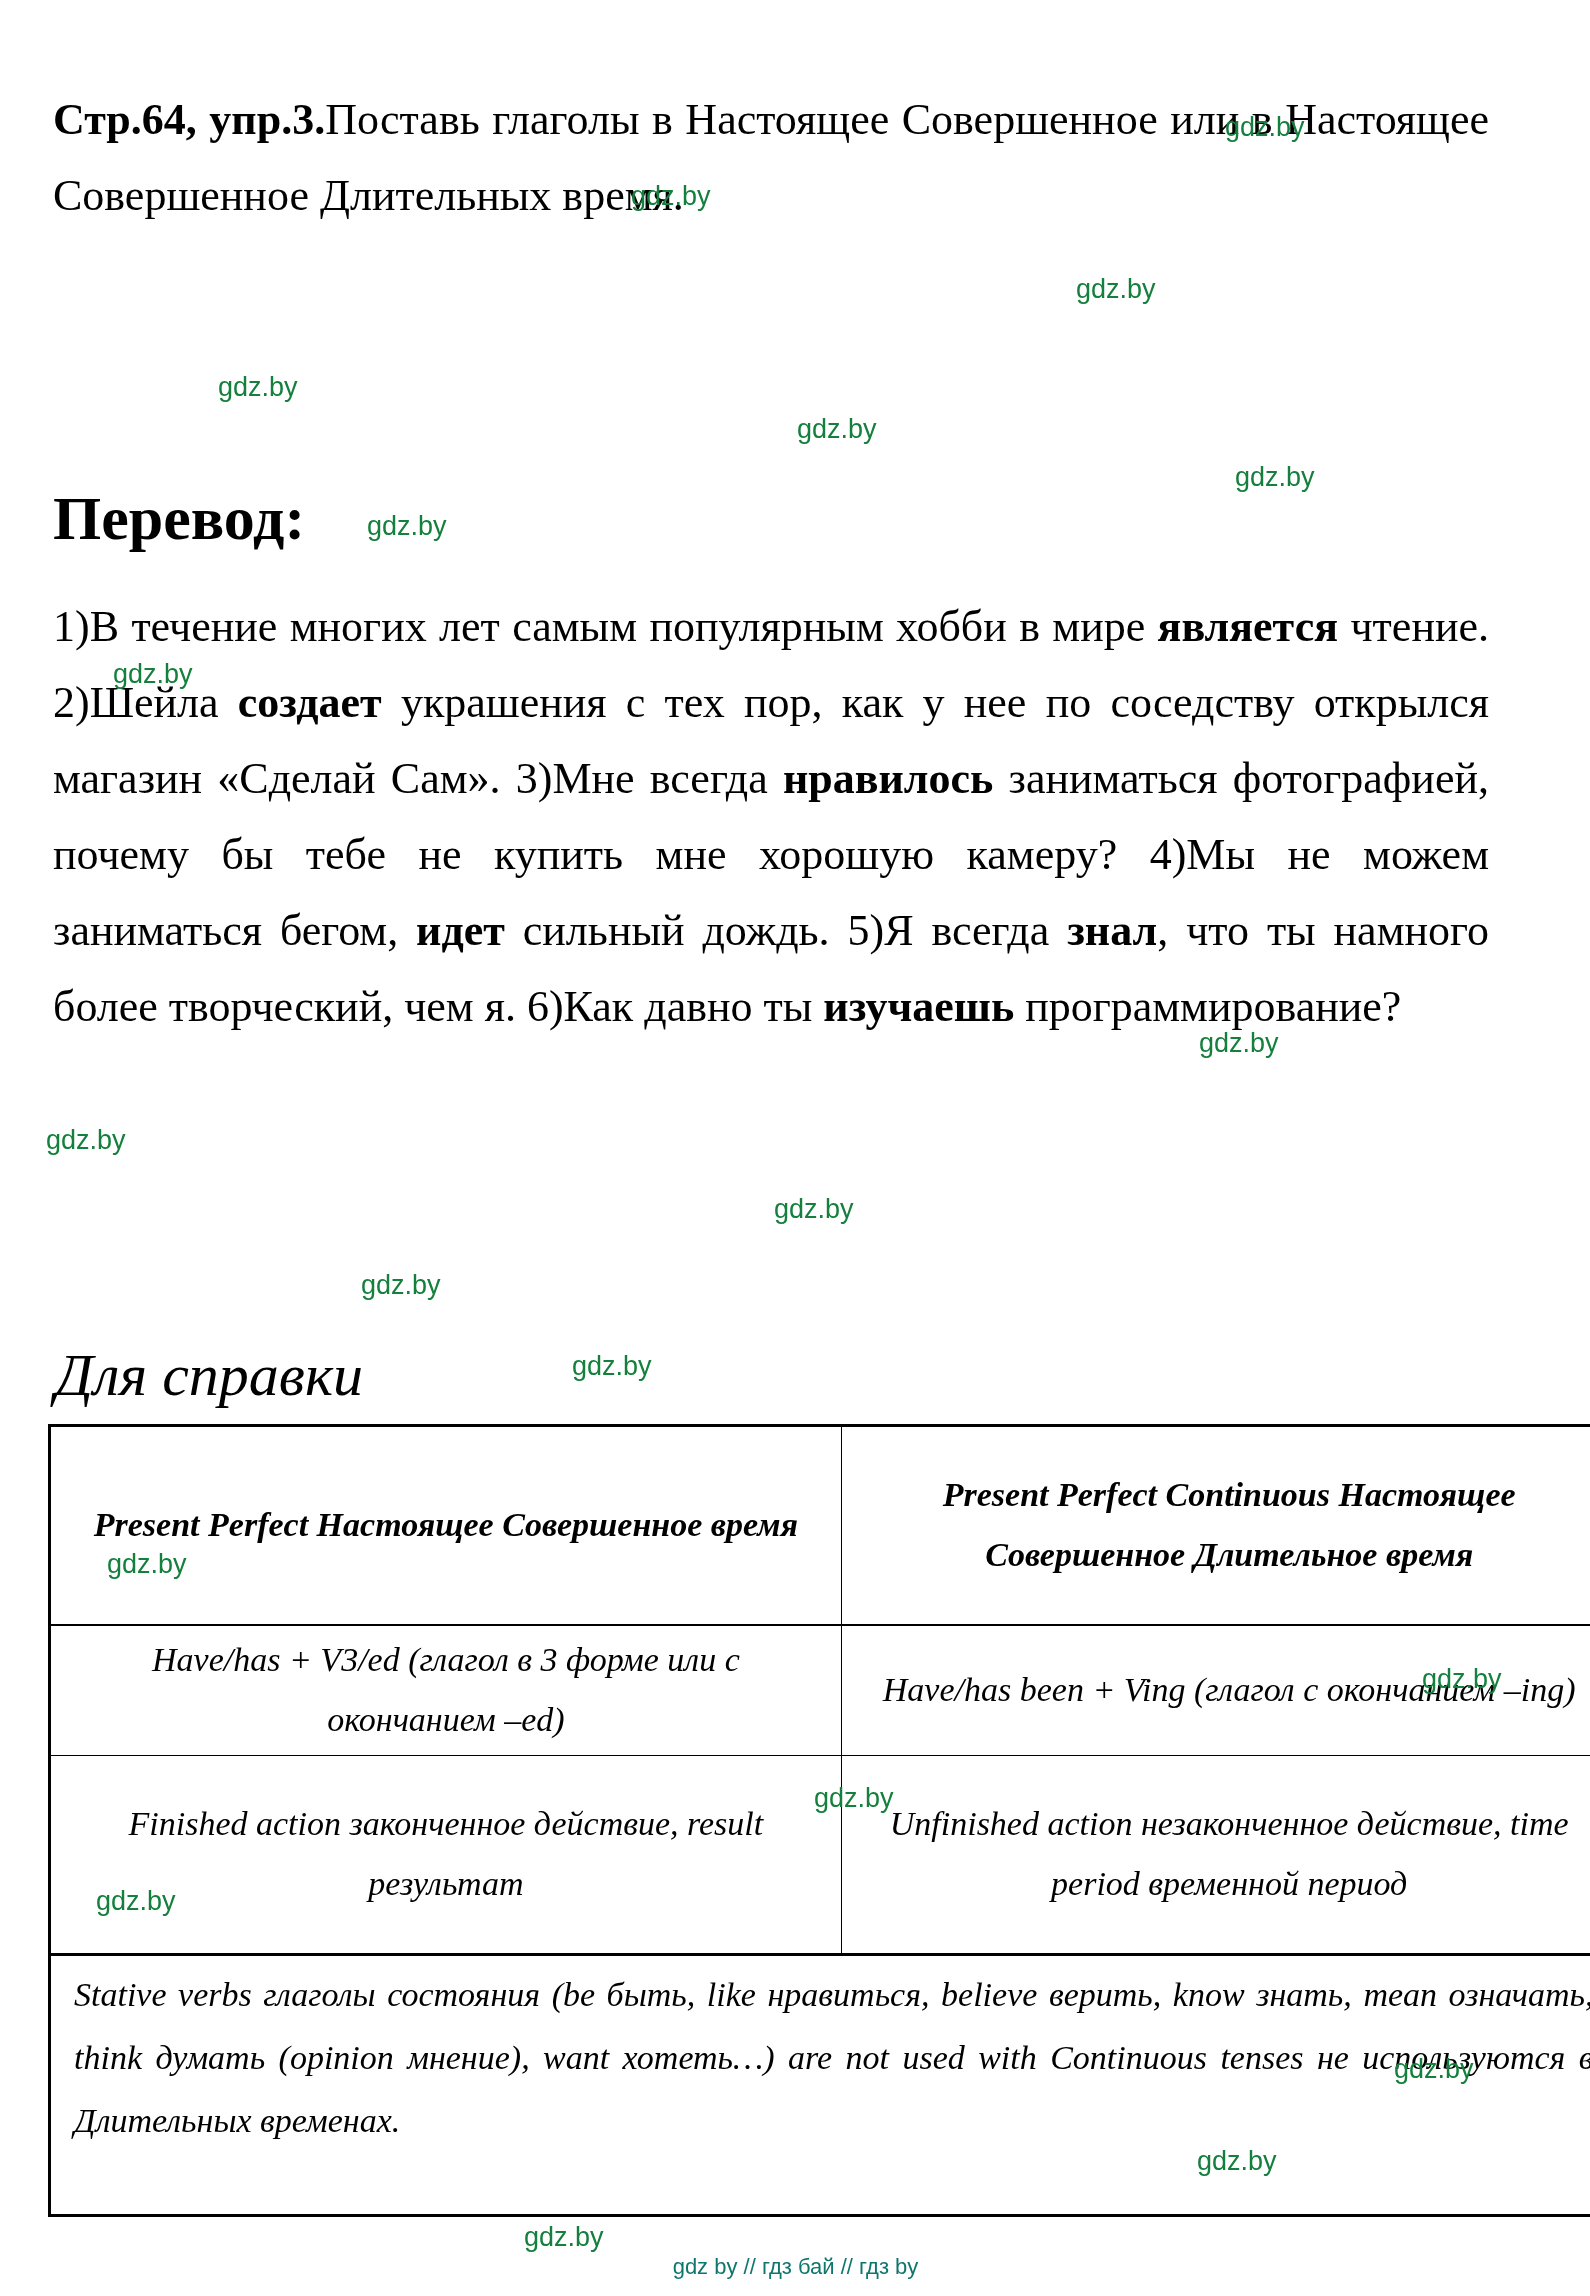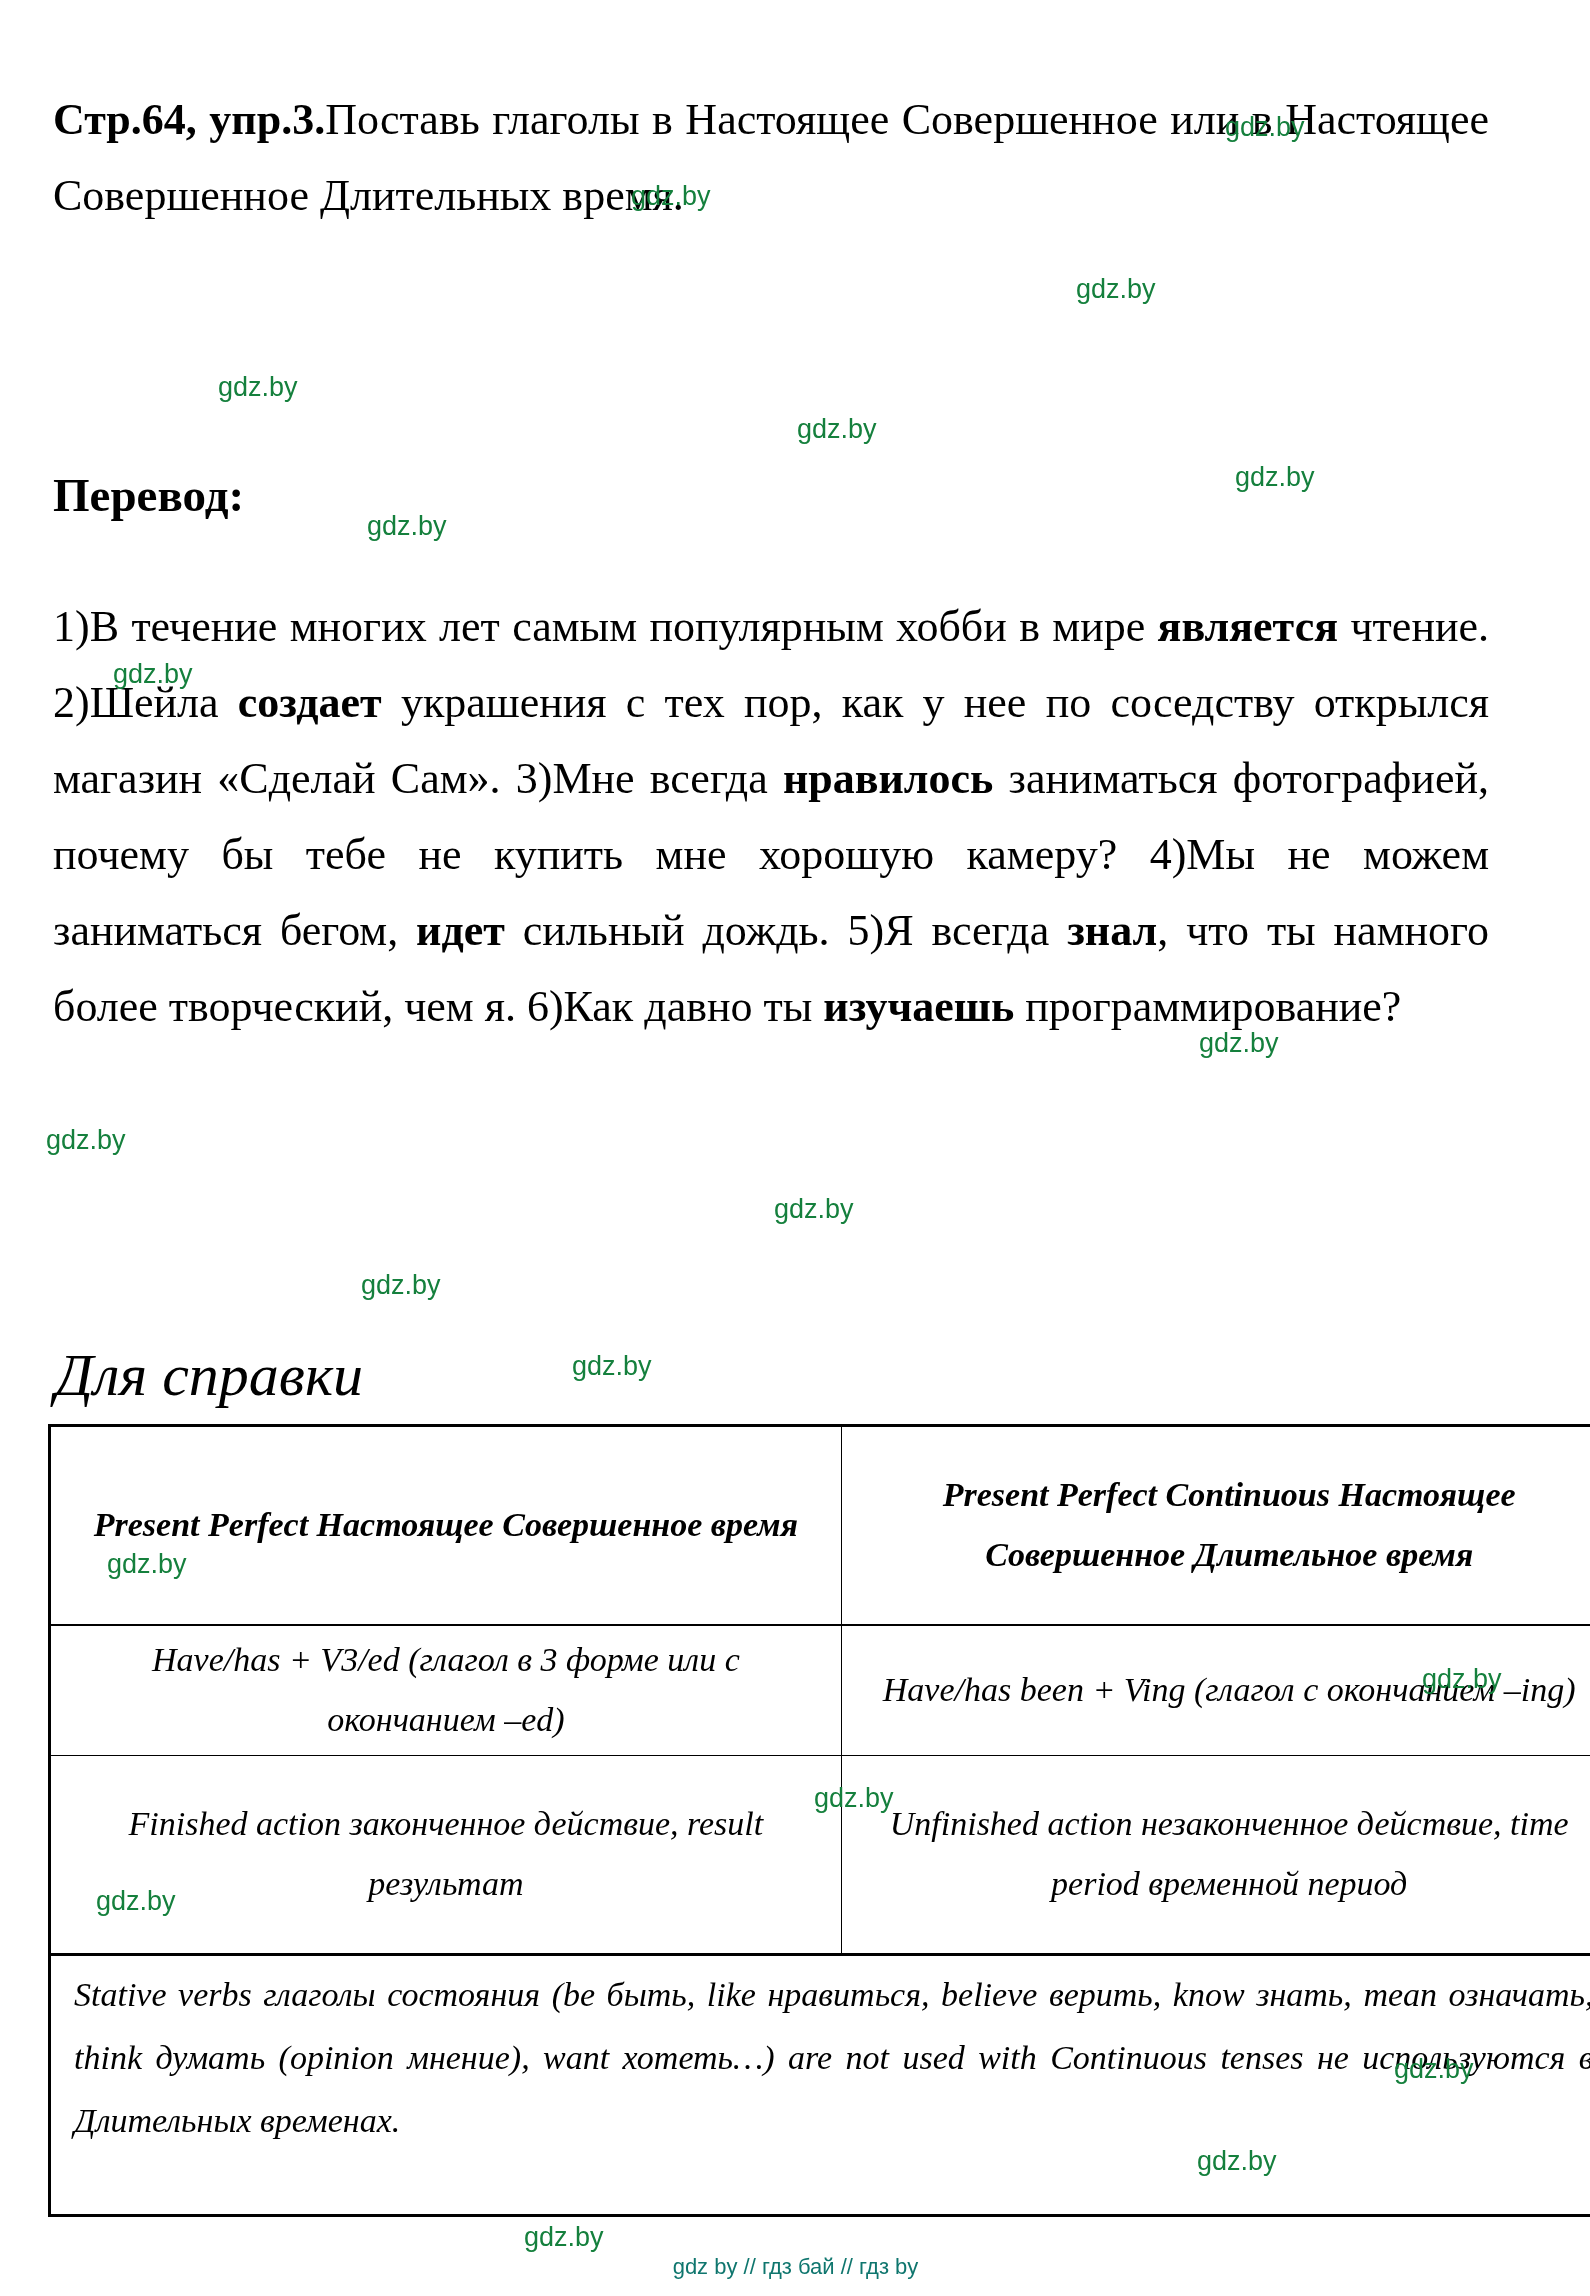--- a/index.html
+++ b/index.html
@@ -20,21 +20,21 @@
   }
   .para{
     position:absolute;left:53px;width:1436px;
     font-size:44px;
     text-align:justify;
   }
   .title{top:38px;line-height:76px;}
   .answer{top:218px;line-height:88px;}
   .label-perevod{
     position:absolute;left:53px;top:421px;
-    font-size:47px;font-weight:bold;
+    font-size:62px;font-weight:bold;
   }
   .translation{top:545px;line-height:76px;}
   .b{font-weight:bold;}
   .spravka{
     position:absolute;left:55px;top:1281px;
     font-size:60px;font-style:italic;
   }
   .gdz-table{
     position:absolute;left:48px;top:1424px;
     width:1510px;height:779px;

